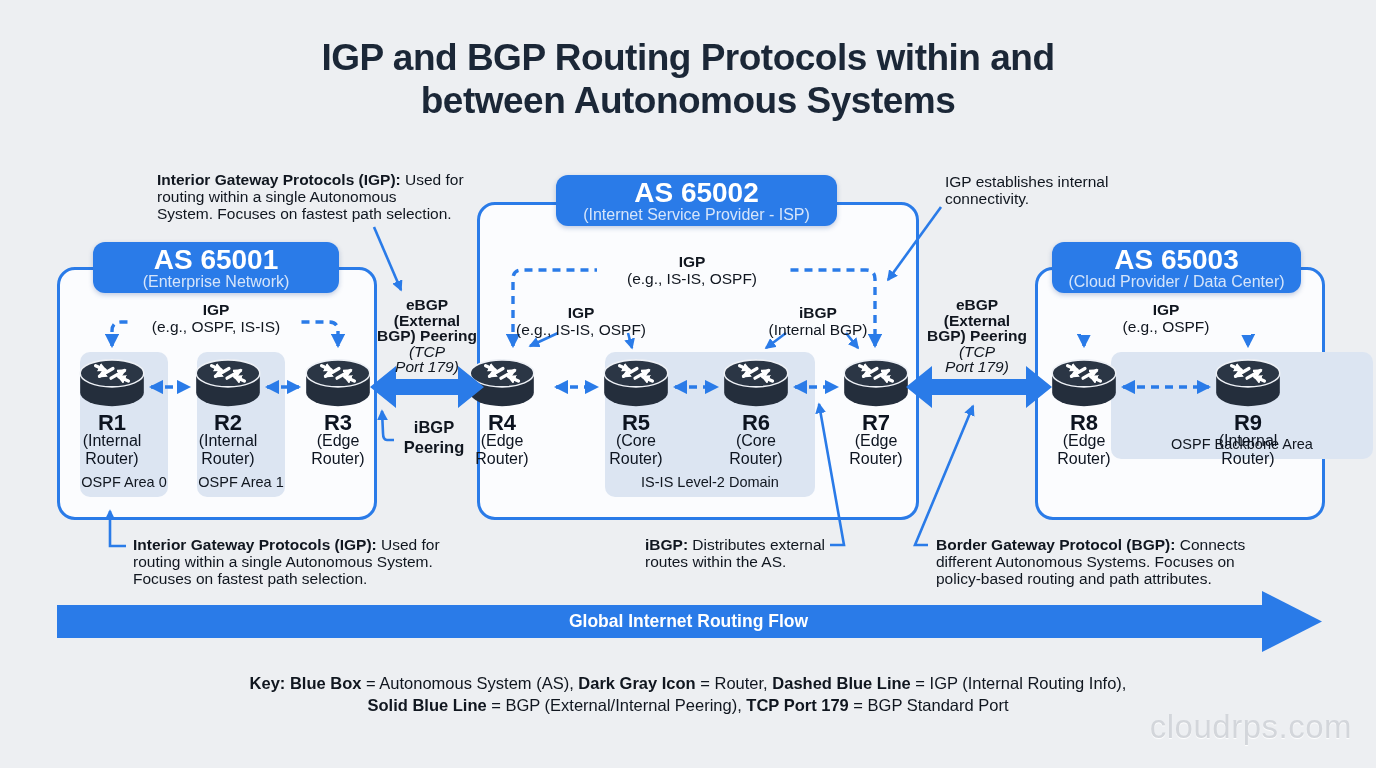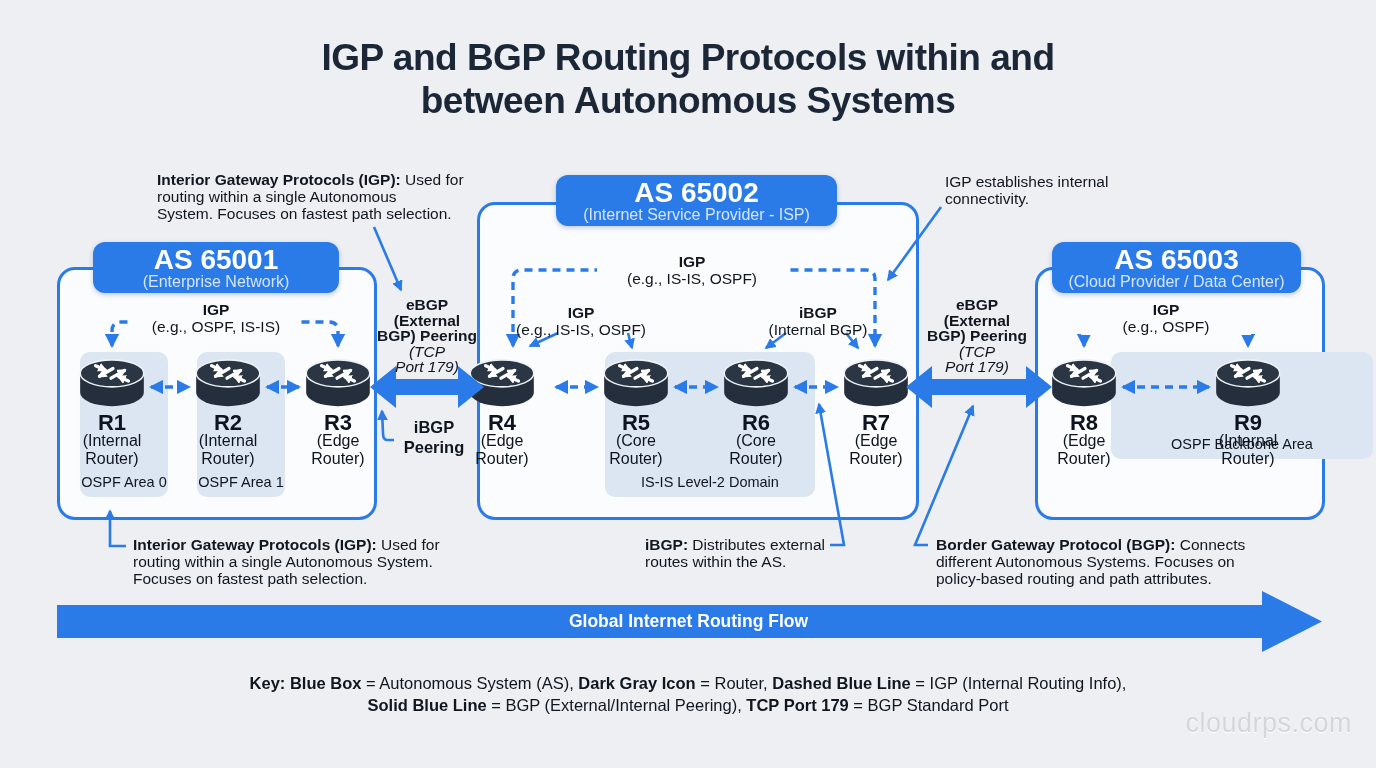--- a/index.html
+++ b/index.html
@@ -40,21 +40,21 @@
   .ann{position:absolute;font-size:15.5px;line-height:16.8px;color:#10161f;z-index:4;}
   .ann b{font-weight:700;}
 
   .banner-text{position:absolute;top:605px;left:57px;width:1263px;height:33px;z-index:4;
                text-align:center;font-size:17.5px;font-weight:700;color:#fff;line-height:33px;}
 
   .key{position:absolute;top:673px;left:0;width:1376px;text-align:center;z-index:4;
        font-size:16.5px;line-height:21.5px;color:#10161f;}
   .key b{font-weight:700;}
 
-  .watermark{position:absolute;top:708px;right:24px;z-index:4;font-size:27px;
+  .watermark{position:absolute;top:708px;right:24px;z-index:4;font-size:33px;
              color:#d3d6db;letter-spacing:0.5px;text-shadow:0 1px 1px #fff;}
   .defs-holder{position:absolute;width:0;height:0;overflow:hidden;}
 </style>
 </head>
 <body>
 
 <svg class="defs-holder" aria-hidden="true">
   <defs>
     <marker id="ahw" viewBox="0 0 10 10" refX="7.5" refY="5" markerWidth="2.8" markerHeight="2.8" orient="auto">
       <path d="M0 0 L10 5 L0 10 z" fill="#ffffff"></path>

